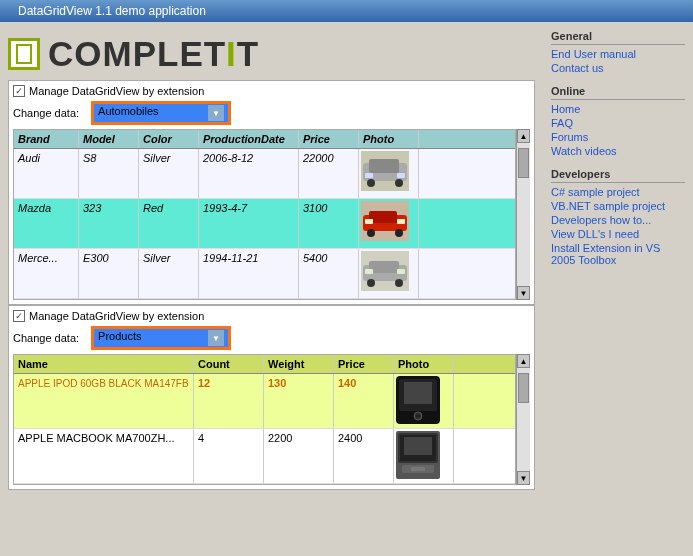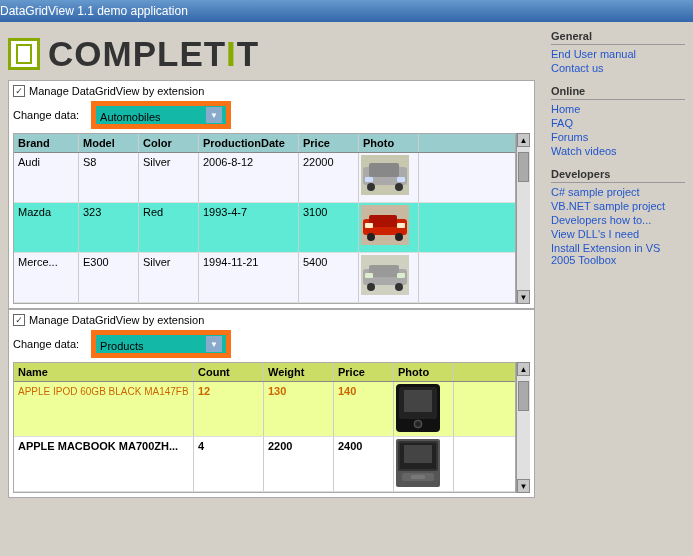--- a/index.html
+++ b/index.html
@@ -11,21 +11,21 @@
       font-size: 12px;
       overflow: hidden;
       position: relative;
     }
 
     
     .title-bar {
       background: linear-gradient(to bottom, #6699cc, #3366aa);
       color: white;
       font-size: 12px;
-      padding: 3px 0;
+      padding: 3px 18px;
       display: flex;
       align-items: center;
       height: 22px;
     }
 
     
     .logo-area {
       display: flex;
       align-items: center;
       padding: 6px 0;
@@ -84,27 +84,27 @@
 
     .change-data-row {
       display: flex;
       align-items: center;
       gap: 12px;
       margin-bottom: 4px;
       font-size: 11px;
     }
 
     .dropdown {
-      border: 5px solid #f97316;
-      background: #14b8a6;
+      border: 3px solid #f97316;
+      background: #3b82f6;
       padding: 1px 4px;
       font-size: 11px;
       width: 140px;
       display: flex;
-      align-items: flex-end;
+      align-items: flex-start;
       justify-content: space-between;
     }
 
     .dropdown-arrow {
       background: #88aacc;
       color: white;
       width: 16px;
       height: 16px;
       display: flex;
       align-items: center;
@@ -298,21 +298,21 @@
       </div>
 
       <div class="change-data-row">
         <span>Change data:</span>
         <div class="dropdown">
           <span>Automobiles</span>
           <div class="dropdown-arrow">▼</div>
         </div>
       </div>
 
-      <div class="grid-container" style="position:relative;">
+      <div class="grid-container" style="position:relative;font-style:italic;">
         <div style="margin-right:14px;">
           <div class="data-grid">
 
             <div class="grid-header grid-header-automobiles">
               <div class="grid-cell">Brand</div>
               <div class="grid-cell">Model</div>
               <div class="grid-cell">Color</div>
               <div class="grid-cell">ProductionDate</div>
               <div class="grid-cell">Price</div>
               <div class="grid-cell">Photo</div>
@@ -425,21 +425,21 @@
                 <svg width="44" height="48">
                   <rect width="44" height="48" fill="#111" rx="4"></rect>
                   <rect x="3" y="3" width="38" height="32" fill="#222" rx="2"></rect>
                   <rect x="8" y="6" width="28" height="22" fill="#444"></rect>
                   <circle cx="22" cy="40" r="4" fill="#333" stroke="#555" stroke-width="1"></circle>
                   <circle cx="22" cy="40" r="2" fill="#222"></circle>
                 </svg>
               </div>
             </div>
 
-            <div class="grid-row grid-row-products" style="background:white;font-weight:bold;">
+            <div class="grid-row grid-row-products" style="background:white;">
               <div class="grid-cell">APPLE MACBOOK MA700ZH...</div>
               <div class="grid-cell">4</div>
               <div class="grid-cell">2200</div>
               <div class="grid-cell">2400</div>
               <div class="grid-cell photo-cell">
                 <svg width="44" height="48">
                   <rect width="44" height="48" fill="#555" rx="2"></rect>
                   <rect x="2" y="2" width="40" height="30" fill="#333" rx="2"></rect>
                   <rect x="4" y="4" width="36" height="26" fill="#222"></rect>
                   <rect x="8" y="6" width="28" height="18" fill="#444"></rect>

